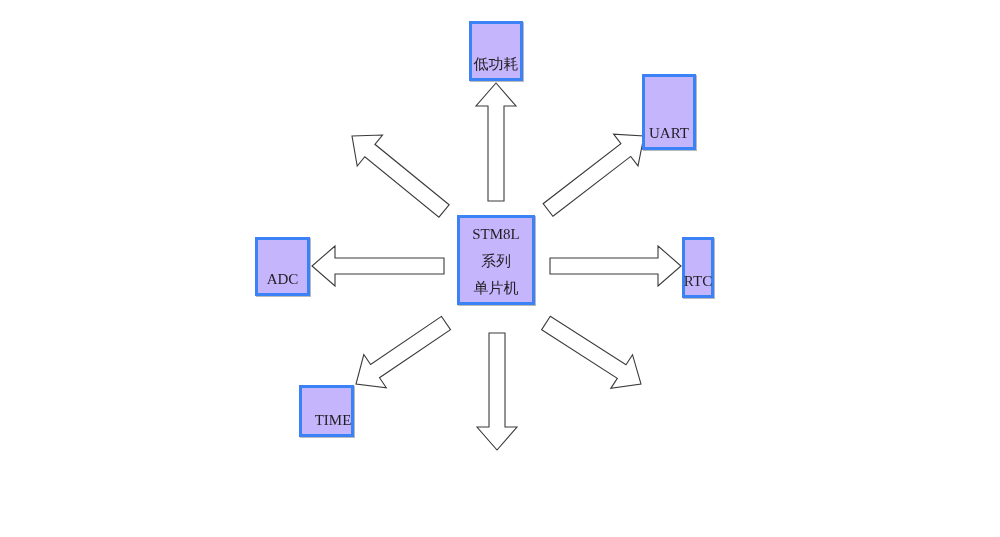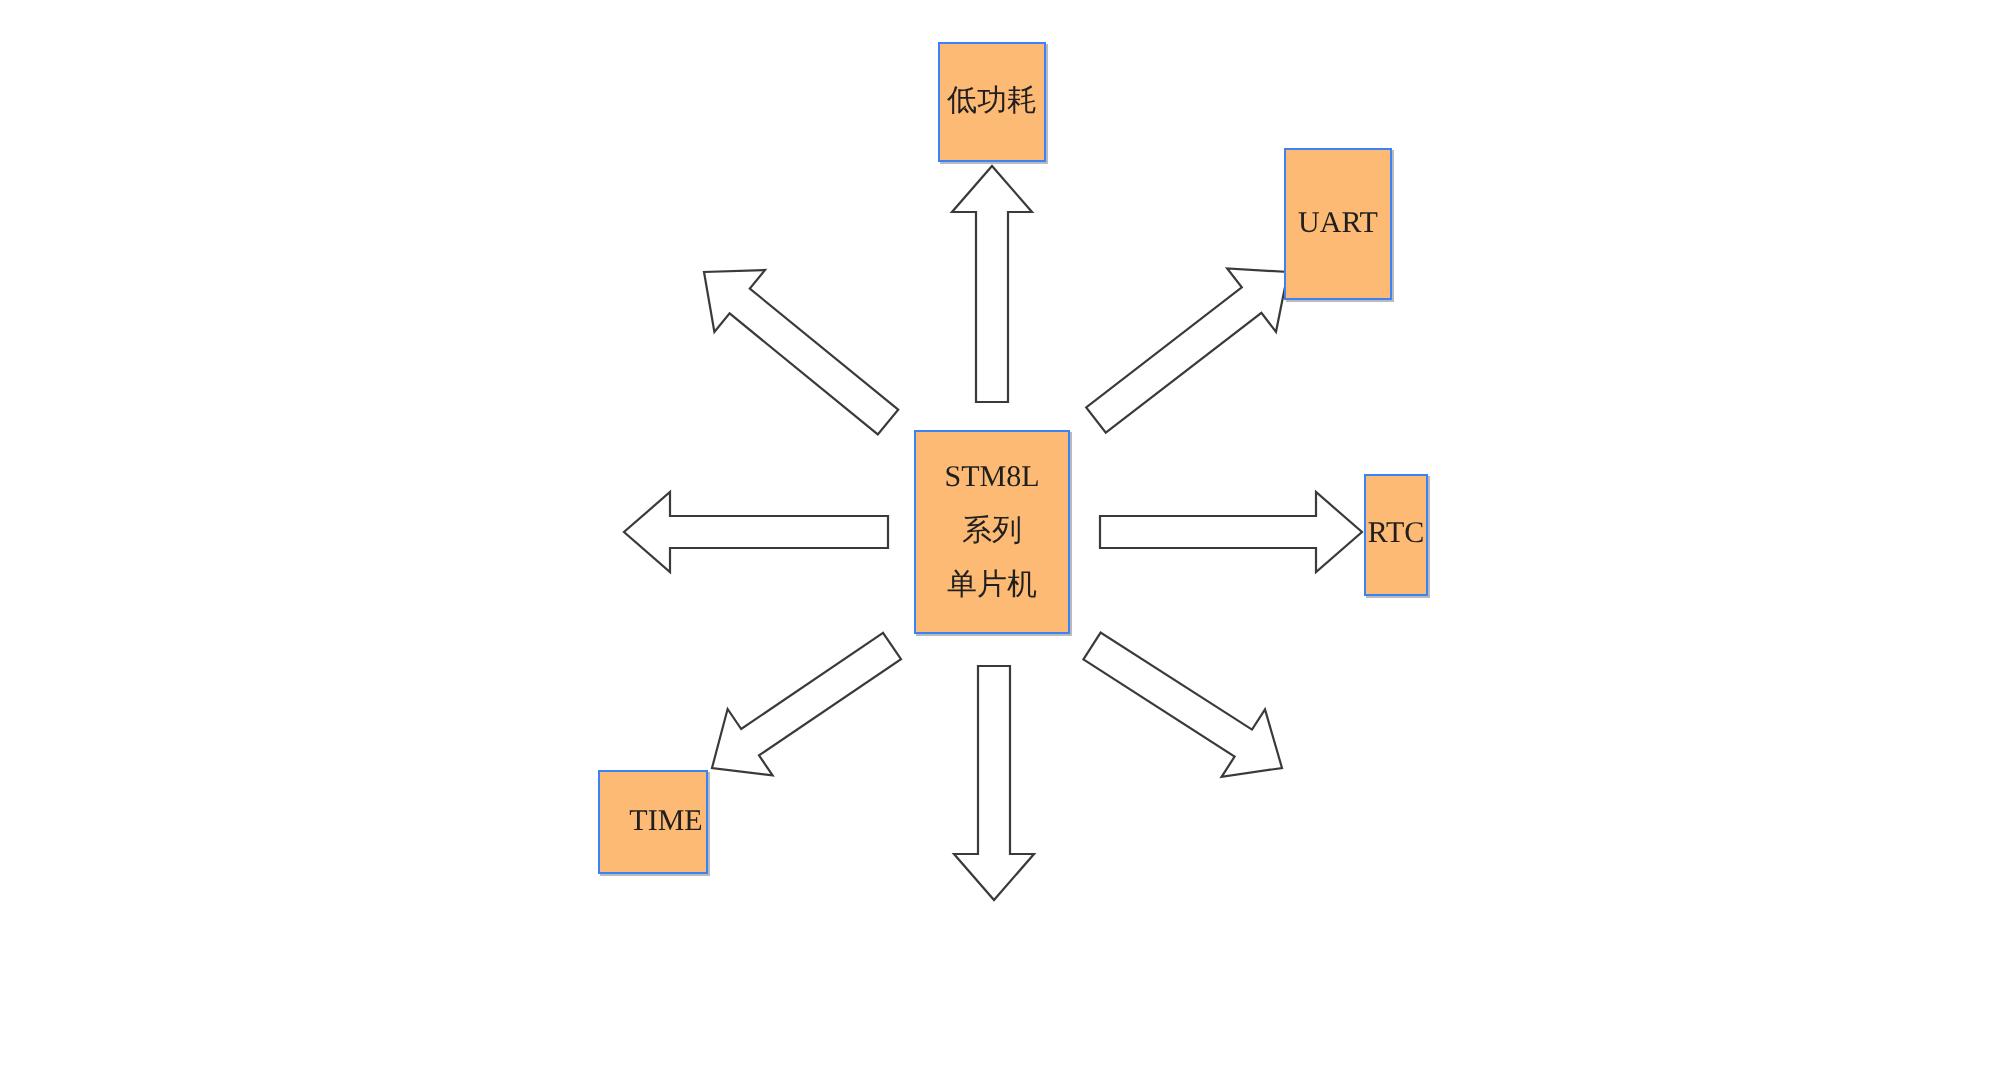--- a/index.html
+++ b/index.html
@@ -24,26 +24,26 @@
   }
   .block-arrow {
     fill: #ffffff;
     stroke: #3a3a3a;
     stroke-width: 1.1;
     stroke-linejoin: miter;
   }
   .node {
     position: absolute;
     box-sizing: border-box;
-    border: 1px solid #3b82f6;
-    background: #fdba74;
+    border: 3px solid #3b82f6;
+    background: #c4b5fd;
     display: flex;
     flex-direction: column;
     align-items: center;
-    justify-content: center;
+    justify-content: flex-end;
     box-shadow: 1px 1px 0 rgba(130,130,130,0.55);
   }
   .node-label {
     font-size: 15px;
     line-height: 27px;
     color: #1f1f1f;
     white-space: nowrap;
     text-align: center;
   }
 </style>
@@ -60,24 +60,27 @@
       <polygon points="441.5,316.4 370.6,364.5 363.8,354.5 356.0,384.0 386.3,387.7 379.5,377.7 450.5,329.6" class="block-arrow"></polygon>
       <polygon points="541.7,329.7 617.3,378.3 610.8,388.4 641.0,384.0 632.5,354.7 626.0,364.8 550.3,316.3" class="block-arrow"></polygon>
       <polygon points="489.0,333.0 489.0,427.0 477.0,427.0 497.0,450.0 517.0,427.0 505.0,427.0 505.0,333.0" class="block-arrow"></polygon>
     </svg>
 <div class="node" style="left: 469px; top: 21px; width: 54px; height: 60px;">
       <div class="node-label">低功耗</div>
     </div>
     <div class="node" style="left: 642px; top: 74px; width: 54px; height: 76px;">
       <div class="node-label">UART</div>
     </div>
+    <div class="node" style="left: 255px; top: 237px; width: 55px; height: 59px;">
+      <div class="node-label">ADC</div>
+    </div>
     <div class="node" style="left: 682px; top: 237px; width: 32px; height: 61px;">
       <div class="node-label">RTC</div>
     </div>
     <div class="node" style="left: 299px; top: 385px; width: 55px; height: 52px; padding-left: 13px;">
       <div class="node-label">TIME</div>
     </div>
-    <div class="node" style="left: 457px; top: 215px; width: 78px; height: 102px;">
+    <div class="node" style="left: 457px; top: 215px; width: 78px; height: 90px;">
       <div class="node-label">STM8L</div>
       <div class="node-label">系列</div>
       <div class="node-label">单片机</div>
     </div>
   </div>
 
 </body></html>

